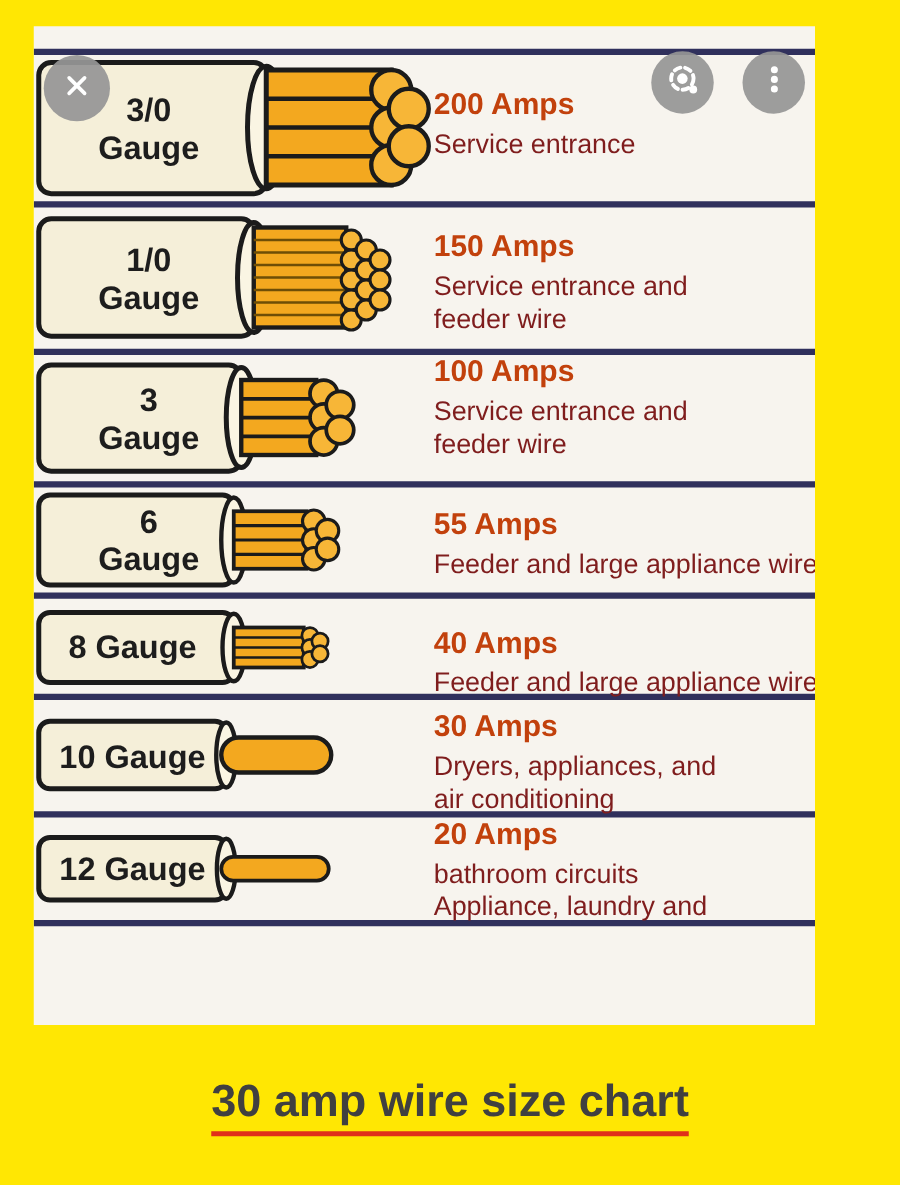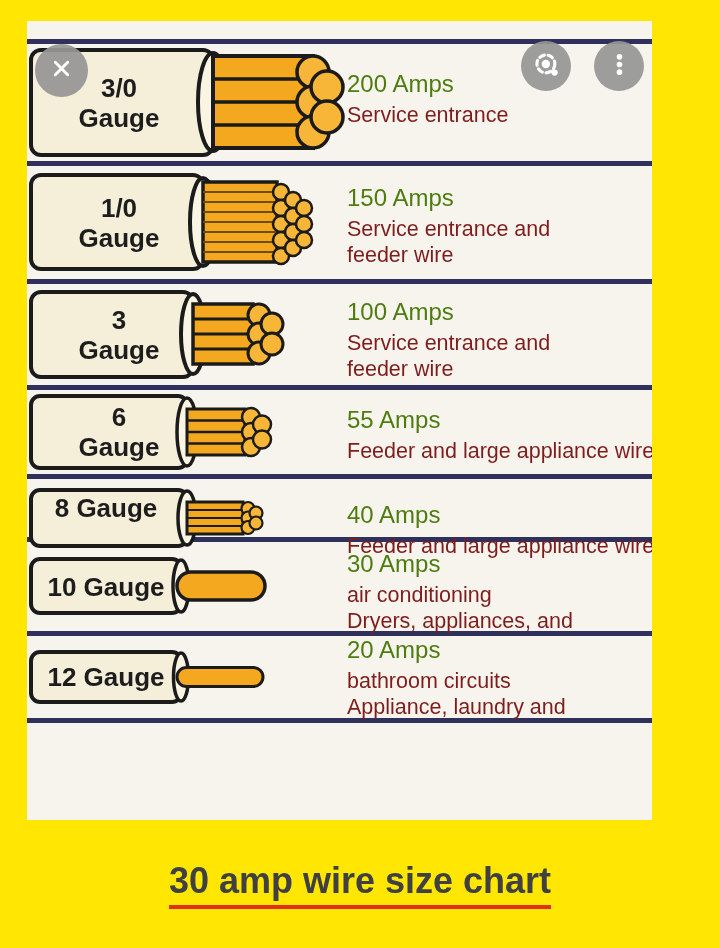--- a/index.html
+++ b/index.html
@@ -5,33 +5,33 @@
   html,body{margin:0;padding:0;}
   body{font-family:"Liberation Sans", sans-serif; background:#777;}
   #screen{position:relative;width:720px;height:948px;background:#FFE703;overflow:hidden;margin:0 auto;}
 
   
   #chart{position:absolute;left:27px;top:21px;width:625px;height:799px;background:#F7F4EE;overflow:hidden;}
   #chart .toppad{height:18px;}
   .divider{height:5px;background:#30305C;}
   .row{display:flex;}
   .r0{height:117px}.r1{height:113px}.r2{height:101px}.r3{height:84px}
-  .r4{height:58px}.r5{height:89px}.r6{height:82px}.r7{height:82px}
+  .r4{height:76px}.r5{height:89px}.r6{height:82px}.r7{height:82px}
 
   .wirezone{position:relative;width:320px;flex:0 0 320px;}
   .wirezone svg{display:block;}
   .gauge{position:absolute;top:0;height:100%;display:flex;flex-direction:column;align-items:center;justify-content:center;
          font-weight:bold;color:#1d1d1d;font-size:26px;line-height:30px;}
   .gauge.wide{left:0;width:184px;}
   .gauge.narrow{left:0;width:158px;}
 
   .textzone{flex:1;}
-  .amps{font-weight:normal;font-size:24px;color:#4d7c0f;margin-bottom:4px;}
+  .amps{font-weight:bold;font-size:24px;color:#c2410c;margin-bottom:4px;}
   .use{font-size:21.5px;color:#7f1d1d;line-height:26px;white-space:nowrap;}
-  .pt0{padding-top:26px}.pt1{padding-top:18px}.pt2{padding-top:14px}.pt3{padding-top:16px}
+  .pt0{padding-top:26px}.pt1{padding-top:18px}.pt2{}.pt3{padding-top:16px}
   .pt4{padding-top:22px}.pt5{padding-top:8px}.pt6{padding-top:0}.pt7{padding-top:10px}
 
   
   .circle-btn{position:absolute;border-radius:50%;background:rgba(150,150,150,0.93);
               display:flex;align-items:center;justify-content:center;cursor:pointer;}
   #close-btn{left:35px;top:44px;width:53px;height:53px;}
   #lens-btn{left:521px;top:41px;width:50px;height:50px;}
   #more-btn{left:594px;top:41px;width:50px;height:50px;}
 
   
@@ -192,22 +192,22 @@
           <ellipse cx="154" cy="44" rx="8" ry="26" fill="#FAF5E3" stroke="#1b1b1b" stroke-width="3.5"></ellipse>
           <rect x="150" y="30" width="88" height="28" rx="14" fill="#F3A81F" stroke="#1b1b1b" stroke-width="3.5"></rect>
         </svg>
         <div class="gauge narrow">
           <span>10 Gauge</span>
           <span></span>
         </div>
       </div>
       <div class="textzone pt5">
         <div class="amps">30 Amps</div>
+        <div class="use">Dryers, appliances, and</div>
         <div class="use">air conditioning</div>
-        <div class="use">Dryers, appliances, and</div>
       </div>
     </div>
     <div class="divider"></div>
 
     <div class="row r6">
       <div class="wirezone">
         <svg width="320" height="82" viewBox="0 0 320 82">
           <rect x="4" y="16" width="150" height="50" rx="9" fill="#F5EFD9" stroke="#1b1b1b" stroke-width="4"></rect>
           <ellipse cx="154" cy="41" rx="7.5" ry="24" fill="#FAF5E3" stroke="#1b1b1b" stroke-width="3.5"></ellipse>
           <rect x="150" y="31.5" width="86" height="19" rx="9.5" fill="#F3A81F" stroke="#1b1b1b" stroke-width="3"></rect>

